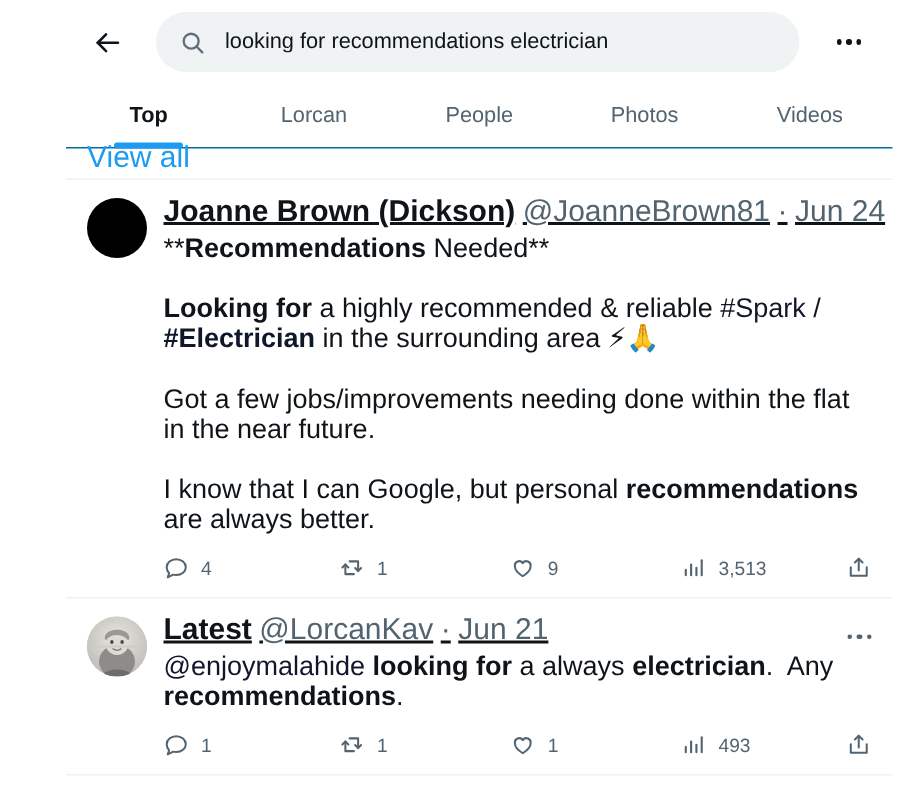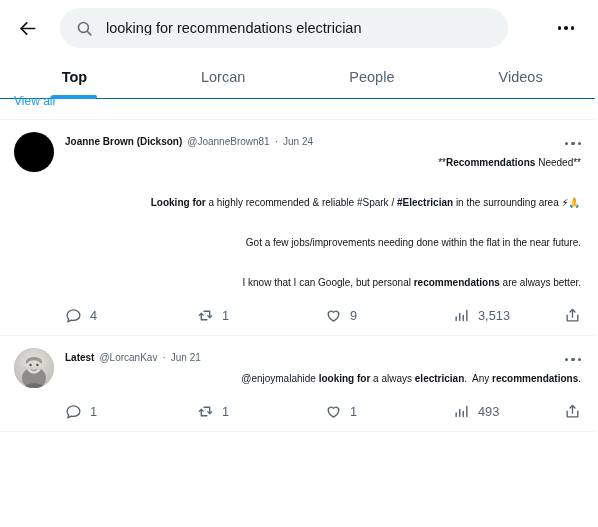--- a/index.html
+++ b/index.html
@@ -3,21 +3,21 @@
 <meta charset="utf-8">
 <style>
   * { box-sizing: border-box; margin: 0; padding: 0; }
   html, body {
     width: 598px; height: 527px;
     background: #ffffff;
     font-family: "Liberation Sans", sans-serif;
     color: #0f1419;
     overflow: hidden;
   }
-  .page { position: relative; width: 595px; height: 527px; background:#fff; }
+  .page { position: relative; width: 595px; height: 527px; background:#fff;padding-left:44px; }
 
   
   .topbar {
     display: flex; align-items: center;
     height: 56px; padding: 0 14px 0 10px;
     background: #fff;
   }
   .back-btn {
     width: 34px; height: 34px; flex: 0 0 34px;
     display: flex; align-items: center; justify-content: center;
@@ -55,40 +55,40 @@
   .tab .bar {
     position:absolute; bottom:-1px; left:50%; transform:translateX(-50%);
     width:46px; height:4px; border-radius:2px; background:#1d9bf0; display:none;
   }
   .tab.active .bar { display:block; }
 
   
   .viewall-strip { position:relative; height: 21px; border-bottom:1px solid #eff3f4; }
   .viewall {
     position:absolute; left:14px; top:-4px;
-    font-size: 12px; color:#1d9bf0; cursor:pointer; line-height:1;
+    font-size: 20px; color:#1d9bf0; cursor:pointer; line-height:1;
   }
 
   
   .tweet { display:flex; padding: 12px 14px 6px 14px; border-bottom:1px solid #eff3f4; }
   .avatar { width:40px; height:40px; flex:0 0 40px; border-radius:50%; margin-right:11px; overflow:hidden; cursor:pointer; }
   .avatar.black { background:#000; }
   .avatar.photo { background:#cfcdc8; }
   .avatar.photo svg { display:block; width:40px; height:40px; }
   .tbody { flex:1 1 auto; min-width:0; }
 
-  .thead { font-size:10px; line-height:19px; display:flex; align-items:baseline; }
+  .thead { font-size:20px; line-height:19px; display:flex; align-items:baseline;text-decoration:underline; }
   .dname { font-weight:bold; color:#0f1419; white-space:nowrap; cursor:pointer; }
   .handle { color:#536471; margin-left:5px; white-space:nowrap; cursor:pointer; }
   .sep { color:#536471; margin:0 5px; }
   .date { color:#536471; white-space:nowrap; cursor:pointer; }
   .more-tweet { margin-left:auto; padding-left:8px; cursor:pointer; display:flex; align-items:center; height:19px; }
   .more-tweet .dots i { background:#536471; width:3.3px; height:3.3px; }
 
-  .ttext { font-size:10px; line-height:20px; color:#0f1419; white-space:pre-wrap; word-wrap:break-word;text-align:right; }
+  .ttext { font-size:18px; line-height:20px; color:#0f1419; white-space:pre-wrap; word-wrap:break-word; }
   .ttext b { font-weight:bold; }
   .ttext .link { color:#0f172a; cursor:pointer; }
   .ttext .link.bold { font-weight:bold; }
   .emoji { font-family:"DejaVu Sans", sans-serif; }
 
   .actions { display:flex; align-items:center; margin-top:10px; height:26px; }
   .act { display:flex; align-items:center; color:#536471; font-size:12.8px; cursor:pointer; }
   .act svg { width:17px; height:17px; margin-right:8px; }
   .act-reply { width:132px; } .act-rt { width:128px; }
   .act-like { width:128px; } .act-views { width:auto; min-width:110px; }
@@ -129,20 +129,24 @@
     <div class="tab active">
       <span>Top</span>
       <span class="bar"></span>
     </div>
     <div class="tab">
       <span>Lorcan</span>
 
     </div>
     <div class="tab">
       <span>People</span>
+
+    </div>
+    <div class="tab">
+      <span>Photos</span>
 
     </div>
     <div class="tab">
       <span>Videos</span>
 
     </div>
   </div>
 
   <div class="viewall-strip">
     <span class="viewall">View all</span>

